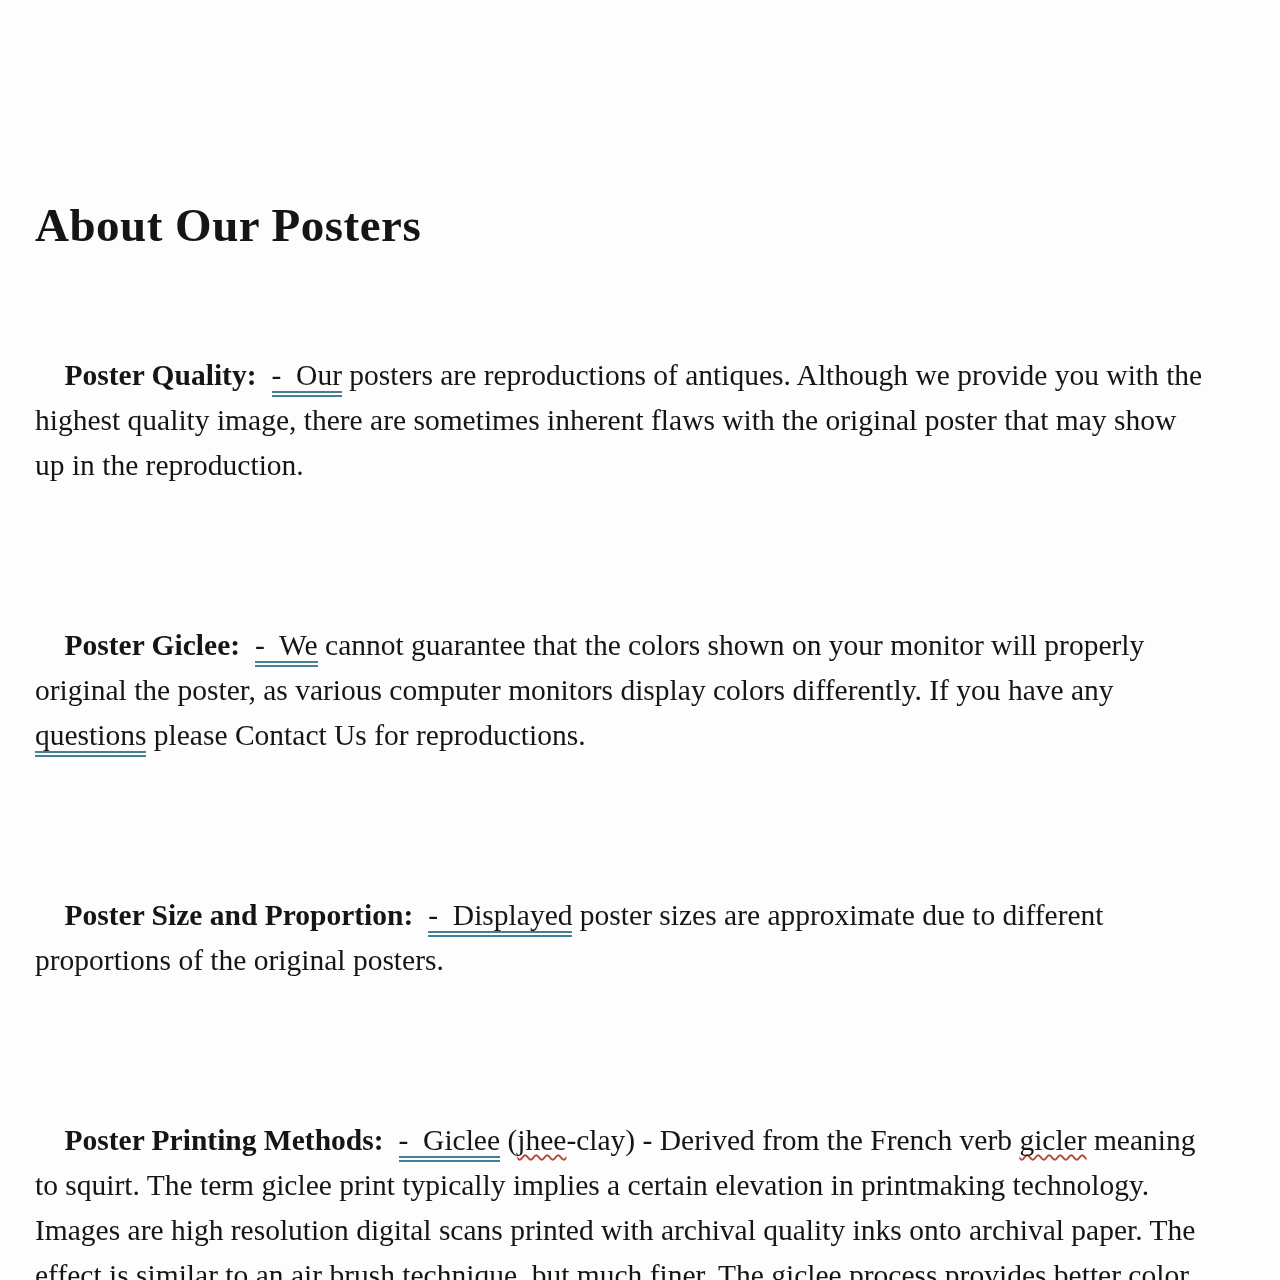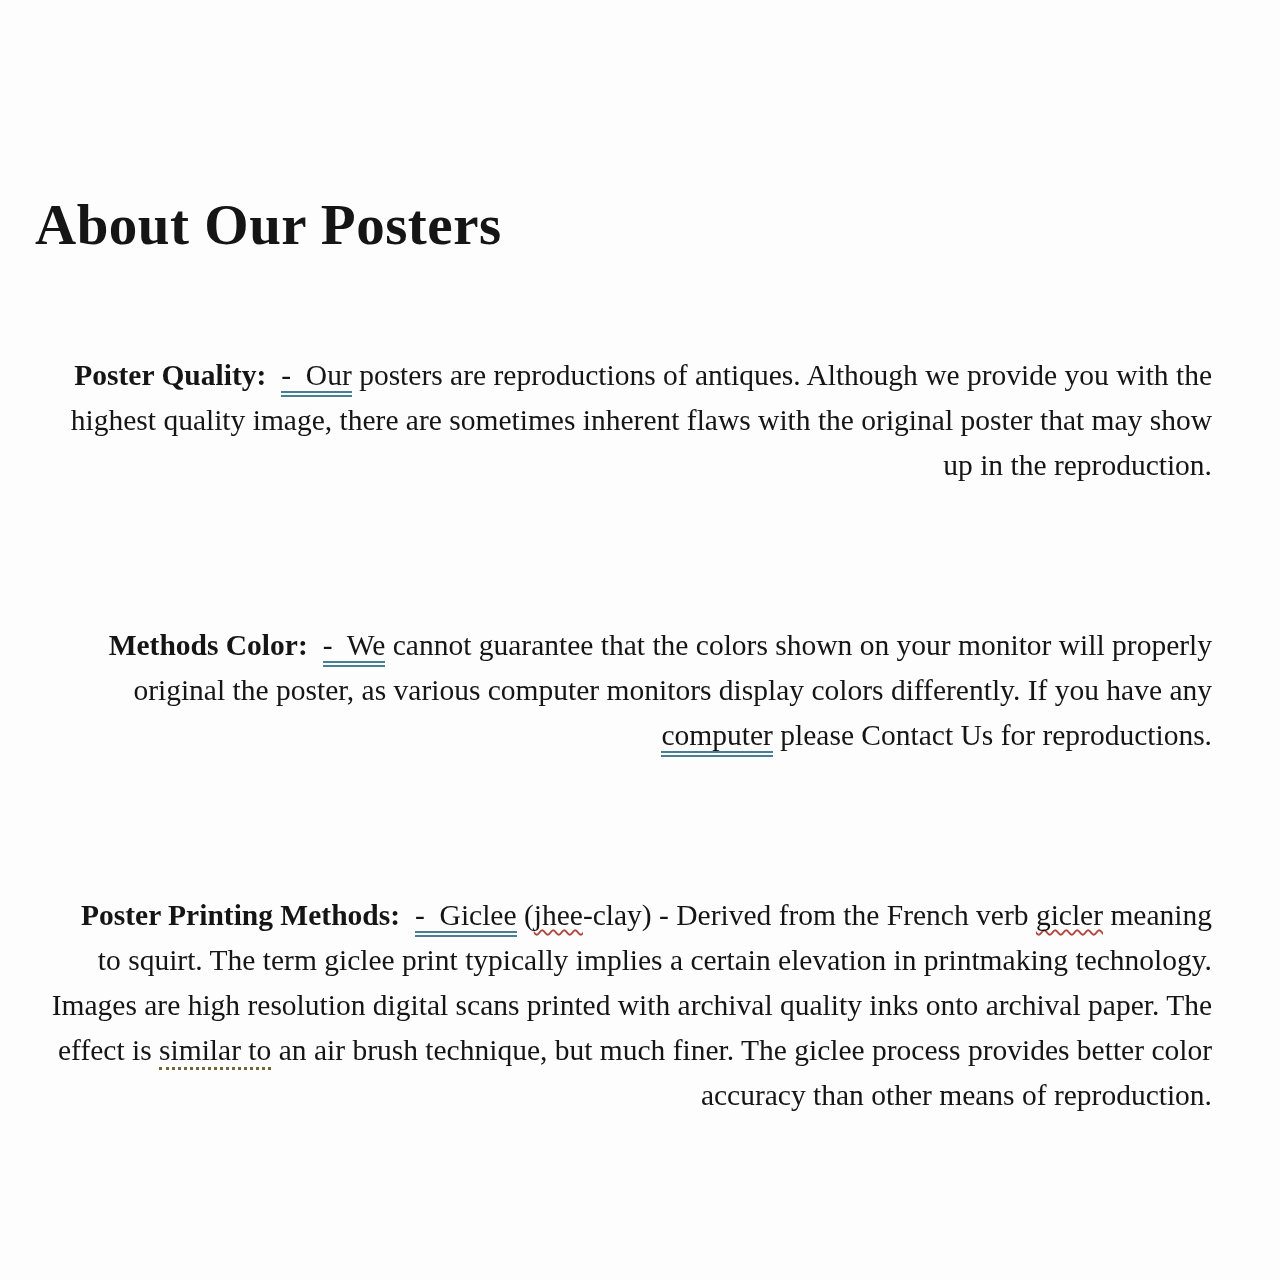--- a/index.html
+++ b/index.html
@@ -13,32 +13,31 @@
     font-family: "Liberation Serif", "DejaVu Serif", serif;
     color: #151515;
     overflow: hidden;
   }
   .doc {
     box-sizing: border-box;
     width: 1280px;
     padding: 198px 68px 0 35px;
   }
   .page-title {
-    font-size: 57px;
+    font-size: 47px;
     line-height: 54px;
     font-weight: bold;
     margin: 0 0 56px 0;
     letter-spacing: 0.5px;
   }
   .para {
     font-size: 29.5px;
     line-height: 45px;
     margin: 0 0 45px 0;
     white-space: pre-wrap;
-    text-align: right;
   }
   .label {
     font-weight: bold;
   }
   .lead {
     margin-left: 15px;
   }
   .dbl-underline {
     border-bottom: 6px double var(--underline-accent, #477f93);
     padding-bottom: 0px;
@@ -61,21 +60,24 @@
 
 <div class="doc">
 
   <h1 class="page-title">About Our Posters</h1>
 
   <p class="para">
     <span class="label">Poster Quality:</span><span class="lead dbl-underline">-  Our</span><span> posters are reproductions of antiques. Although we provide you with the highest quality image, there are sometimes inherent flaws with the original poster that may show up in the reproduction.</span>
   </p>
 
   <p class="para">
-    <span class="label">Methods Color:</span><span class="lead dbl-underline">-  We</span><span> cannot guarantee that the colors shown on your monitor will properly original the poster, as various computer monitors display colors differently. If you have any </span><span class="dbl-underline">computer</span><span> please Contact Us for reproductions.</span>
+    <span class="label">Poster Giclee:</span><span class="lead dbl-underline">-  We</span><span> cannot guarantee that the colors shown on your monitor will properly original the poster, as various computer monitors display colors differently. If you have any </span><span class="dbl-underline">questions</span><span> please Contact Us for reproductions.</span>
   </p>
 
+  <p class="para">
+    <span class="label">Poster Size and Proportion:</span><span class="lead dbl-underline">-  Displayed</span><span> poster sizes are approximate due to different proportions of the original posters.</span>
+  </p>
 
   <p class="para">
     <span class="label">Poster Printing Methods:</span><span class="lead dbl-underline">-  Giclee</span><span> (</span><span class="spell-wavy">jhee</span><span>-clay) - Derived from the French verb </span><span class="spell-wavy">gicler</span><span> meaning to squirt. The term giclee print typically implies a certain elevation in printmaking technology. Images are high resolution digital scans printed with archival quality inks onto archival paper. The effect is </span><span class="grammar-dotted">similar to</span><span> an air brush technique, but much finer. The giclee process provides better color accuracy than other means of reproduction.</span>
   </p>
 
 </div>
 
 </body></html>

